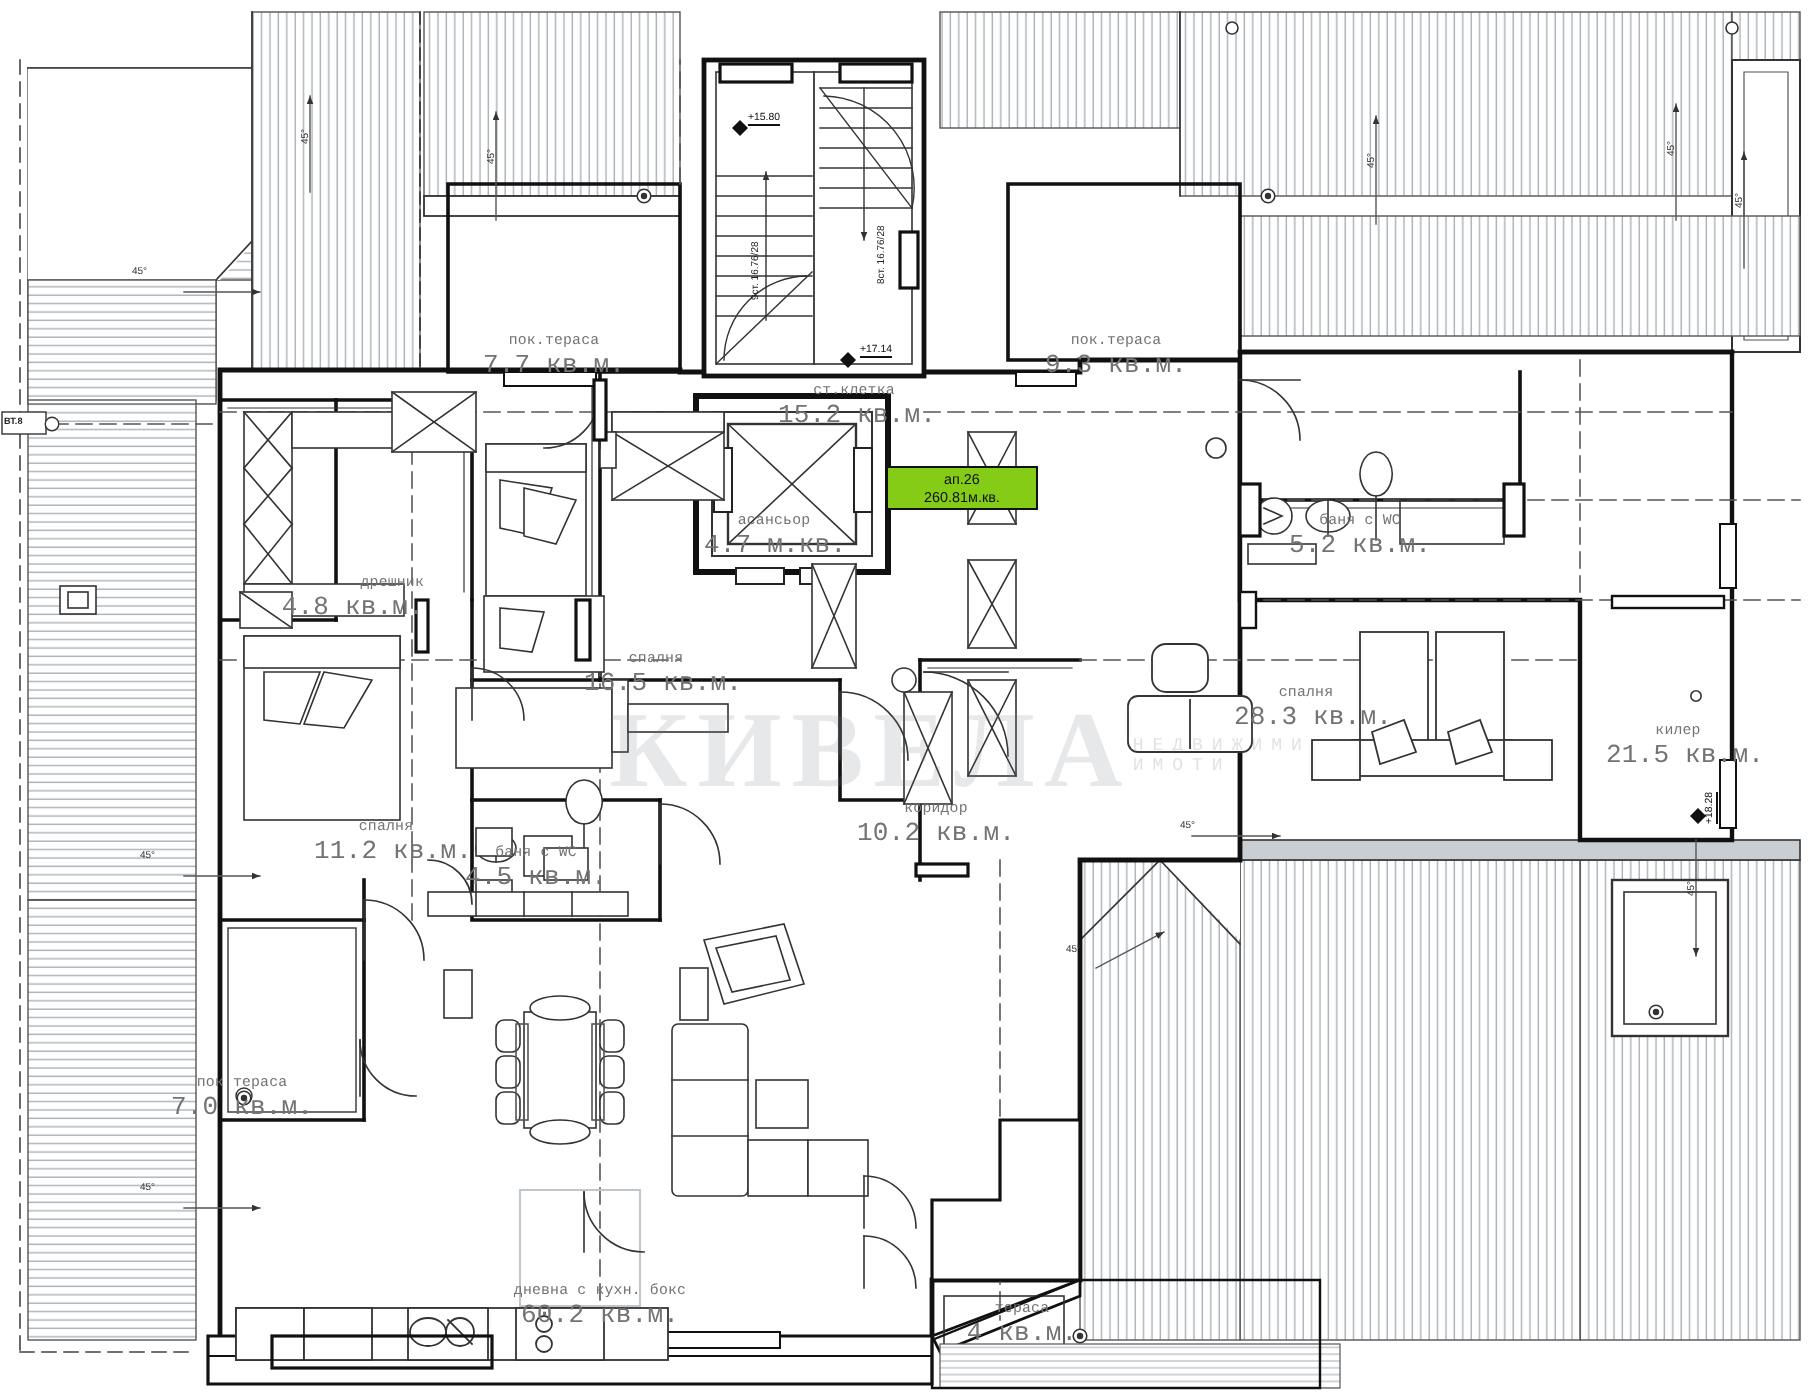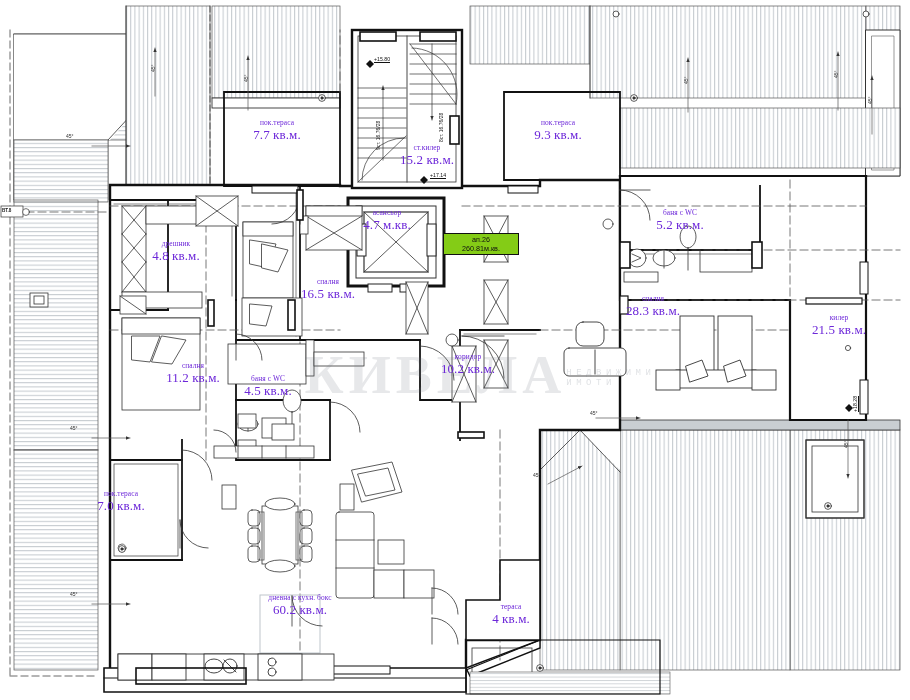--- a/index.html
+++ b/index.html
@@ -9,25 +9,26 @@
     width:910px;height:700px;overflow:hidden;
   }
   #plan-root{
     position:relative;width:910px;height:700px;
     background:#ffffff;
   }
   #plan-svg{position:absolute;left:0;top:0;}
   .lbl{
     position:absolute;
     text-align:center;
-    color:#6d28d9;
+    color:#737373;
     line-height:1.15;
     white-space:nowrap;
     pointer-events:none;
-    font-family:Liberation Serif, serif;
+    font-family:Liberation Mono, monospace;
+    margin-top:48px;
   }
   .lbl .n{display:block;font-size:7.4px;letter-spacing:.1px;}
   .lbl .a{display:block;font-size:13px;letter-spacing:.1px;}
   .tiny{position:absolute;font-size:5px;color:#222;white-space:nowrap;}
   .tiny.rot{transform-origin:0 0;transform:rotate(-90deg);}
   .infobox{
     position:absolute;border:1px solid #111;background:#84cc16;
     text-align:center;padding:1px 3px;
   }
   .infobox span{display:block;font-size:7.2px;color:#111;white-space:nowrap;}
@@ -538,32 +539,32 @@
 
   <div class="lbl" style="left:237px;top:119px;width:80px;">
     <span class="n">пок.тераса</span>
       <span class="a">7.7 кв.м.</span>
   </div>
   <div class="lbl" style="left:518px;top:119px;width:80px;">
     <span class="n">пок.тераса</span>
       <span class="a">9.3 кв.м.</span>
   </div>
   <div class="lbl" style="left:389px;top:144px;width:76px;">
-    <span class="n">ст.килер</span>
+    <span class="n">ст.клетка</span>
       <span class="a">15.2 кв.м.</span>
   </div>
   <div class="lbl" style="left:352px;top:209px;width:70px;">
     <span class="n">асансьор</span>
       <span class="a">4.7 м.кв.</span>
   </div>
   <div class="lbl" style="left:644px;top:209px;width:72px;">
     <span class="n">баня с WC</span>
       <span class="a">5.2 кв.м.</span>
   </div>
-  <div class="lbl" style="left:140px;top:240px;width:72px;">
+  <div class="lbl" style="left:140px;top:240px;width:72px;text-align:right;">
     <span class="n">дрешник</span>
       <span class="a">4.8 кв.м.</span>
   </div>
   <div class="lbl" style="left:292px;top:278px;width:72px;">
     <span class="n">спалня</span>
       <span class="a">16.5 кв.м.</span>
   </div>
   <div class="lbl" style="left:617px;top:295px;width:72px;">
     <span class="n">спалня</span>
       <span class="a">28.3 кв.м.</span>

